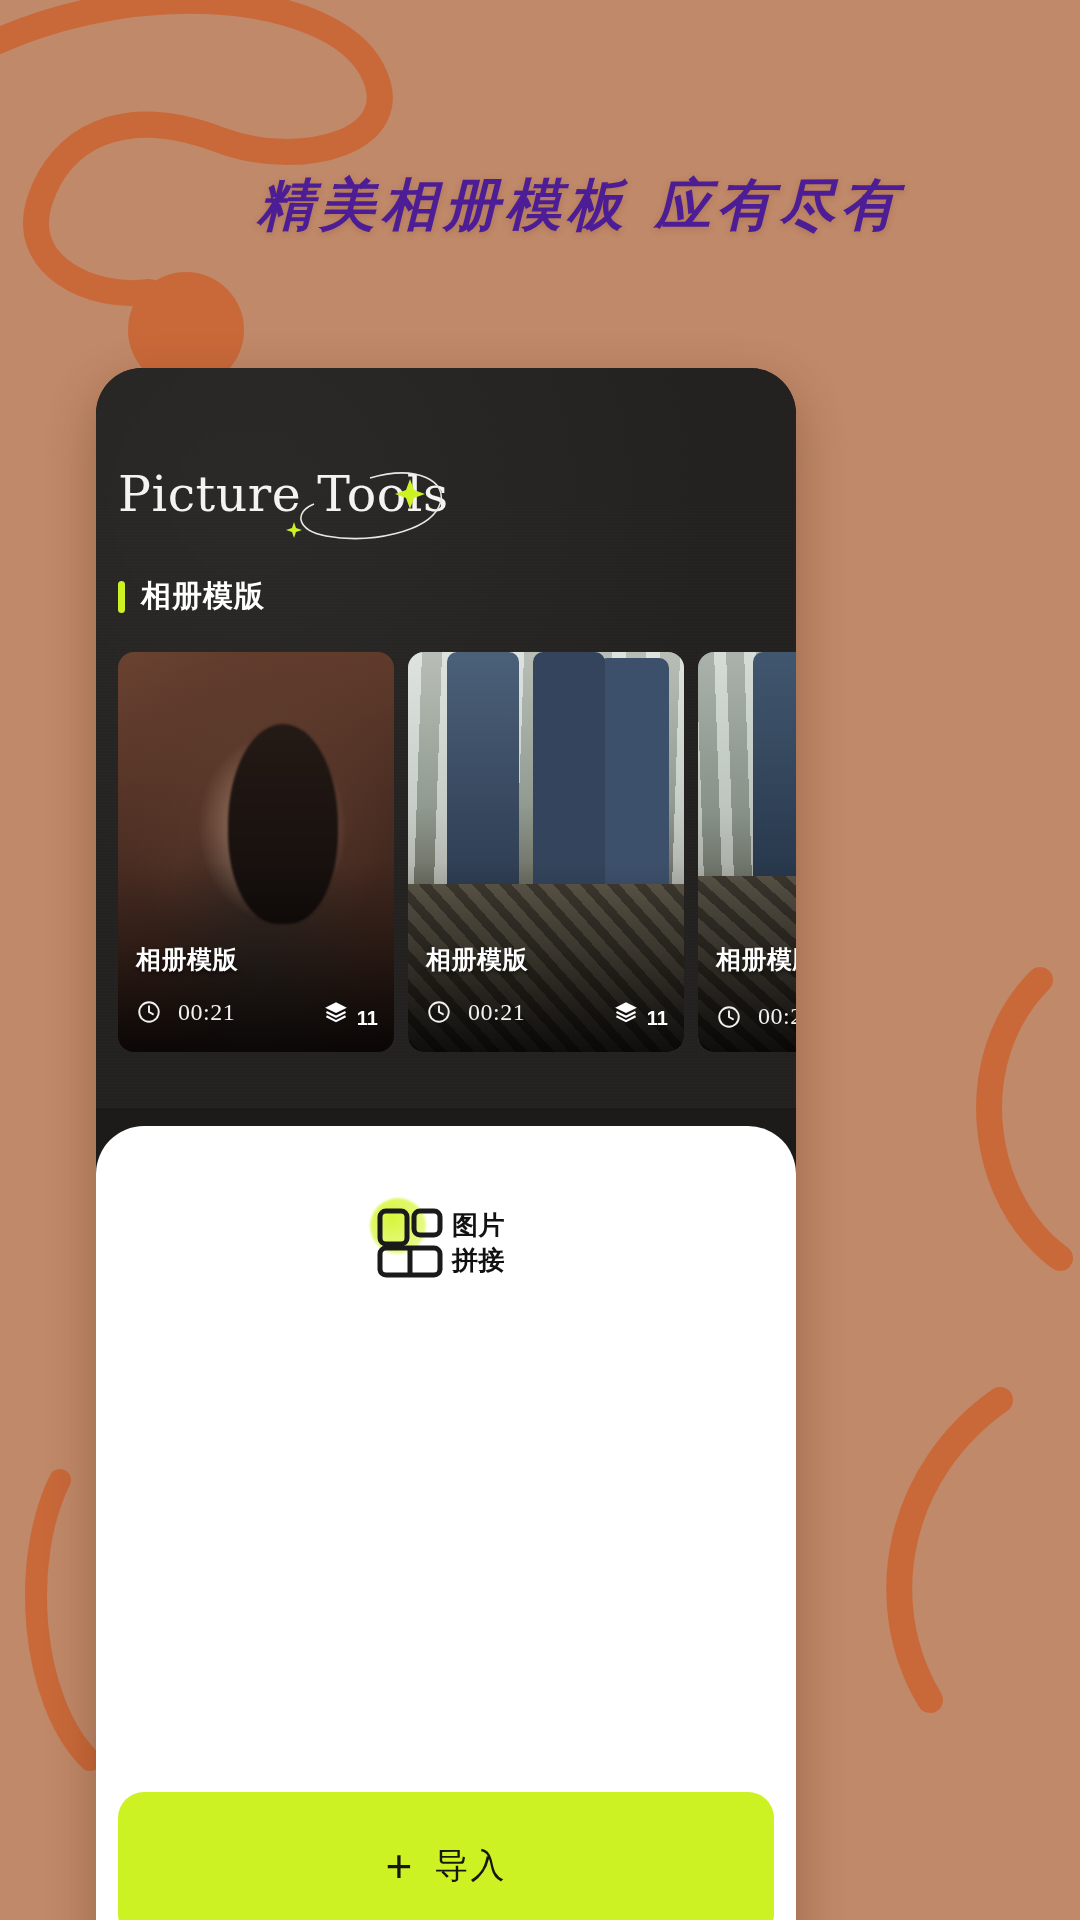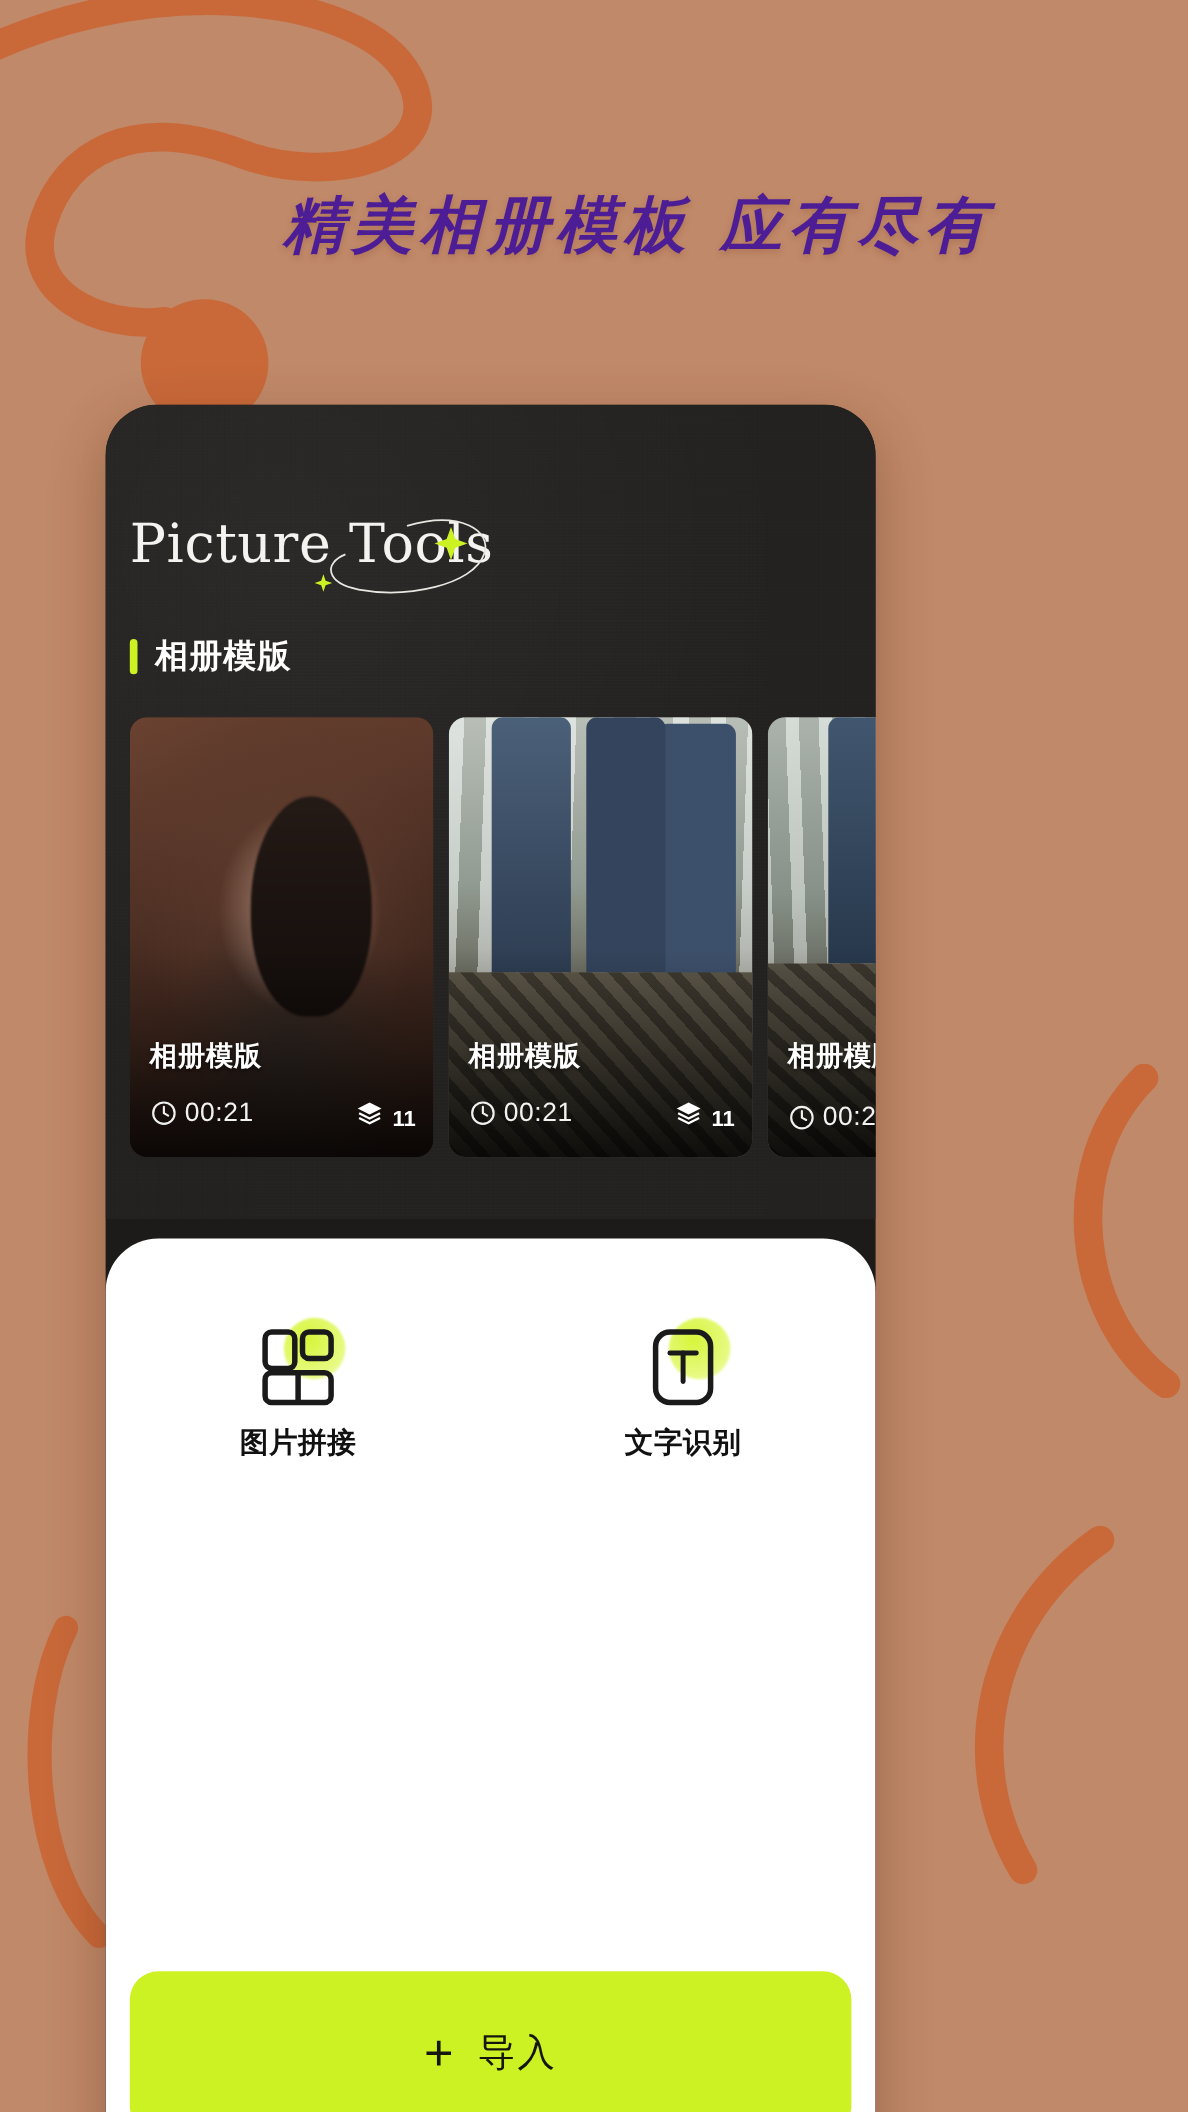--- a/index.html
+++ b/index.html
@@ -93,21 +93,21 @@
   }
   .card-title {
     position:absolute; left:18px; bottom:76px;
     color:#fff; font-size:25px; font-weight:700; letter-spacing:.5px;
     text-shadow:0 2px 4px rgba(0,0,0,.6);
   }
   .card-meta {
     position:absolute; left:18px; right:16px; bottom:22px;
     display:flex; align-items:center; justify-content:space-between;
   }
-  .meta-left { display:flex; align-items:center; gap:6px; }
+  .meta-left { display:flex; align-items:center; gap:16px;font-family:Liberation Serif, serif; }
   .meta-dur { color:#f2f2f2; font-size:24px; letter-spacing:.5px; }
   .meta-right { display:flex; align-items:center; gap:8px; }
   .meta-count { color:#fff; font-size:20px; font-weight:700;margin-top:13px; }
 
   
   .art-portrait {
     background:
       radial-gradient(ellipse 120px 150px at 56% 44%, rgba(196,160,140,.92), transparent 62%),
       radial-gradient(ellipse 150px 230px at 52% 78%, rgba(46,38,34,.96), transparent 70%),
       radial-gradient(ellipse 200px 260px at 50% 30%, #5c3a2c, transparent 75%),
@@ -159,21 +159,21 @@
     position:absolute; left:0; bottom:0; width:700px; height:842px;
     background:#ffffff;
     border-radius:48px 48px 0 0;
   }
 
   
   #tools {
     position:absolute; left:0; top:78px; width:700px;
     display:flex; justify-content:space-around; align-items:flex-start;
   }
-  .tool { width:150px; display:flex; flex-direction:column; align-items:center; gap:12px; }
+  .tool { width:150px; display:flex; flex-direction:row; align-items:center; gap:30px; }
   .tool-icon { position:relative; width:78px; height:78px; }
   .tool-blob {
     position:absolute; right:-4px; top:-6px;
     width:56px; height:56px; border-radius:50%;
     background:radial-gradient(circle at 40% 35%, #d7f53a, #e8fa86 70%, rgba(232,250,134,0) 100%);
     filter:blur(1px);
   }
   .tool-glyph { position:absolute; left:0; top:0; }
   .tool-label { color:#111; font-size:26px; font-weight:700; letter-spacing:.5px; }
 
@@ -301,31 +301,20 @@
             <rect x="43" y="7" width="26" height="24" rx="6" fill="none" stroke="#1a1a1a" stroke-width="5"></rect>
             <rect x="9" y="44" width="60" height="27" rx="6" fill="none" stroke="#1a1a1a" stroke-width="5"></rect>
             <line x1="39" y1="44" x2="39" y2="71" stroke="#1a1a1a" stroke-width="5"></line>
           </svg>
         </div>
         <div class="tool-label">图片拼接</div>
       </div>
 
 
 
-      <div class="tool">
-        <div class="tool-icon">
-          <div class="tool-blob"></div>
-          <svg class="tool-glyph" width="78" height="78" viewBox="0 0 78 78">
-            <rect x="14" y="7" width="50" height="64" rx="13" fill="none" stroke="#1a1a1a" stroke-width="5"></rect>
-            <line x1="27" y1="26" x2="51" y2="26" stroke="#1a1a1a" stroke-width="4.5" stroke-linecap="round"></line>
-            <line x1="39" y1="26" x2="39" y2="52" stroke="#1a1a1a" stroke-width="4.5" stroke-linecap="round"></line>
-          </svg>
-        </div>
-        <div class="tool-label">文字识别</div>
-      </div>
 
     </div>
 
     <button id="import-btn">
       <span id="import-plus">+</span>
       <span id="import-label">导入</span>
     </button>
 
   </div>
 </div>

